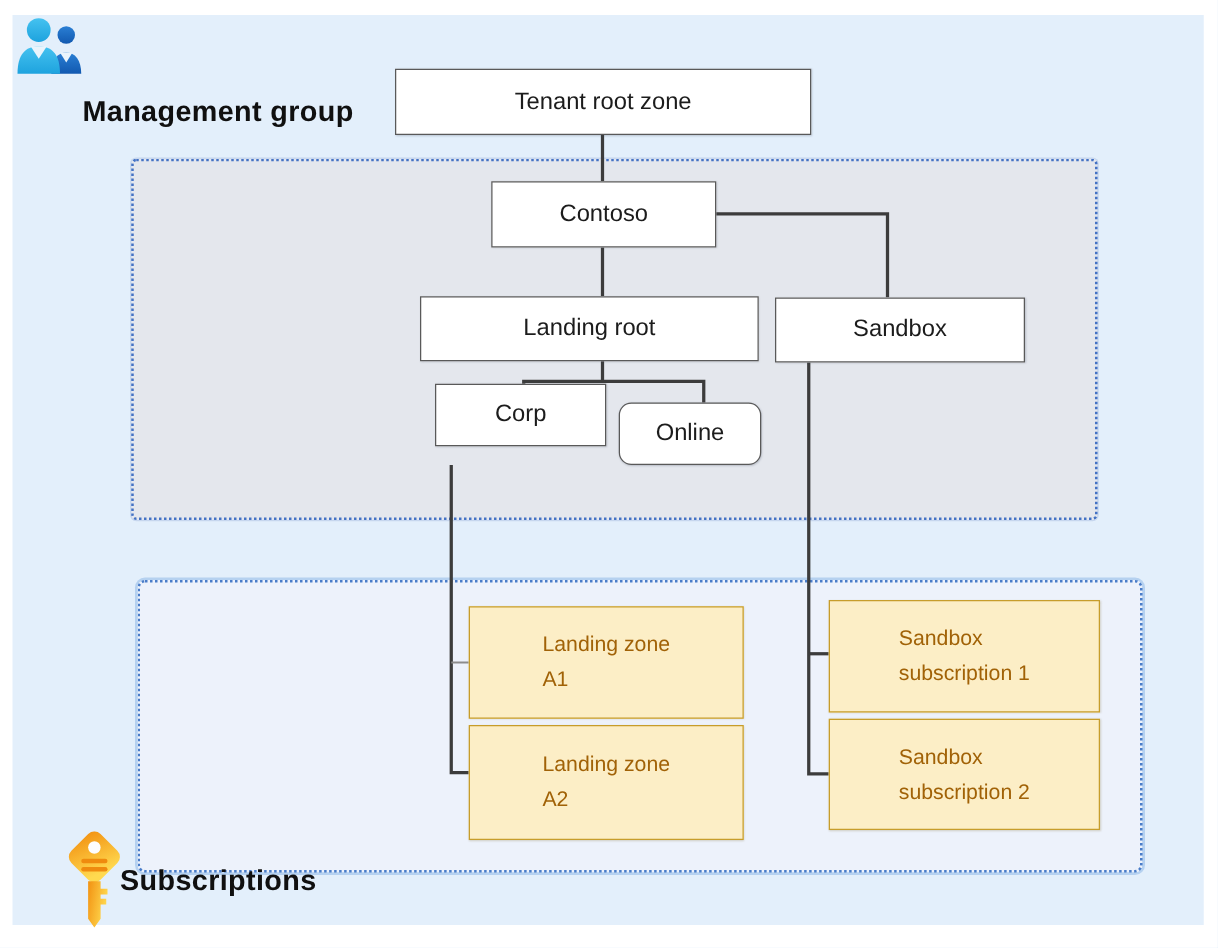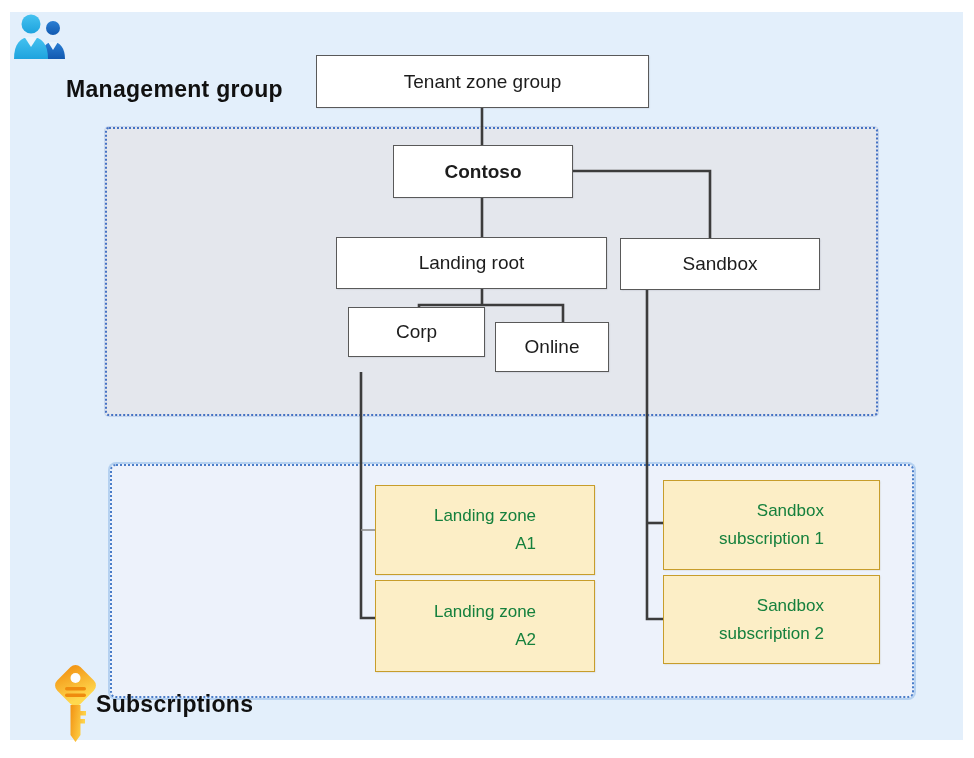--- a/index.html
+++ b/index.html
@@ -3,27 +3,27 @@
 <meta charset="utf-8">
 <style>
   html,body{margin:0;padding:0;background:#ffffff;}
   body{width:974px;height:758px;position:relative;font-family:"Liberation Sans",sans-serif;-webkit-font-smoothing:antialiased;}
   .canvas{position:absolute;left:10px;top:12px;width:953px;height:728px;background:#e3effb;}
   .wires{position:absolute;left:0;top:0;width:974px;height:758px;z-index:3;pointer-events:none;}
   .container{position:absolute;z-index:1;}
   .mg-container{left:95px;top:115px;width:769px;height:285px;background:#e4e7ed;border:2px dotted #4472c4;border-radius:4px;box-shadow:0 0 0 1px #c6d6ee;}
   .subs-container{left:100px;top:452px;width:800px;height:230px;background:#edf2fb;border:2px dotted #4a7dc9;border-radius:6px;box-shadow:0 0 0 2px #b5d1f0;}
   .node{position:absolute;z-index:4;background:#ffffff;border:1.6px solid #595959;display:flex;align-items:center;justify-content:center;font-size:19px;color:#1c1c1c;box-shadow:0.5px 0.5px 1.5px rgba(60,70,90,0.25);}
-  .sub-node{position:absolute;z-index:4;background:#fceec6;border:1.6px solid #c79d2b;display:flex;align-items:center;justify-content:center;text-align:right;font-size:17px;line-height:28px;color:#15803d;white-space:pre-line;box-shadow:0.5px 0.5px 1.5px rgba(120,100,40,0.25);}
+  .sub-node{position:absolute;z-index:4;background:#fceec6;border:1.6px solid #c79d2b;display:flex;align-items:center;justify-content:center;text-align:left;font-size:17px;line-height:28px;color:#a16207;white-space:pre-line;box-shadow:0.5px 0.5px 1.5px rgba(120,100,40,0.25);}
   .n-tenant{left:316px;top:55px;width:331px;height:51px;}
-  .n-contoso{left:393px;top:145px;width:178px;height:51px;font-weight:bold;}
+  .n-contoso{left:393px;top:145px;width:178px;height:51px;}
   .n-landing{left:336px;top:237px;width:269px;height:50px;}
   .n-sandbox{left:620px;top:238px;width:198px;height:50px;}
   .n-corp{left:348px;top:307px;width:135px;height:48px;}
-  .n-online{left:495px;top:322px;width:112px;height:48px;}
+  .n-online{left:495px;top:322px;width:112px;height:48px;border-radius:10px;}
   .s-a1{left:375px;top:485px;width:218px;height:88px;}
   .s-a2{left:375px;top:580px;width:218px;height:90px;}
   .s-s1{left:663px;top:480px;width:215px;height:88px;}
   .s-s2{left:663px;top:575px;width:215px;height:87px;}
   .big-title{position:absolute;z-index:5;font-size:23px;font-weight:700;color:#101010;letter-spacing:0.3px;}
   .mg-title{left:30px;top:76px;margin-left:36px;}
   .subs-title{left:96px;top:691px;}
   .icon{position:absolute;z-index:6;}
   .people-icon{left:12px;top:13px;}
   .key-icon{left:48px;top:665px;}
@@ -43,21 +43,21 @@
     <path d="M482 196 V237"></path>
     <path d="M571 171 H710 V238"></path>
     <path d="M482 287 V305 M419 322 V305 H563 V322"></path>
     <path d="M647 288 V619 H663"></path>
     <path d="M647 523 H663"></path>
     <path d="M361 372 V618 H375"></path>
   </g>
   <path d="M361 530 H375" stroke="#8c8c8c" stroke-width="1.6" fill="none"></path>
 </svg>
 
-<div class="node n-tenant">Tenant zone group</div>
+<div class="node n-tenant">Tenant root zone</div>
 <div class="node n-contoso">Contoso</div>
 <div class="node n-landing">Landing root</div>
 <div class="node n-sandbox">Sandbox</div>
 <div class="node n-corp">Corp</div>
 <div class="node n-online">Online</div>
 
 <div class="sub-node s-a1">Landing zone
 A1</div>
 <div class="sub-node s-a2">Landing zone
 A2</div>

